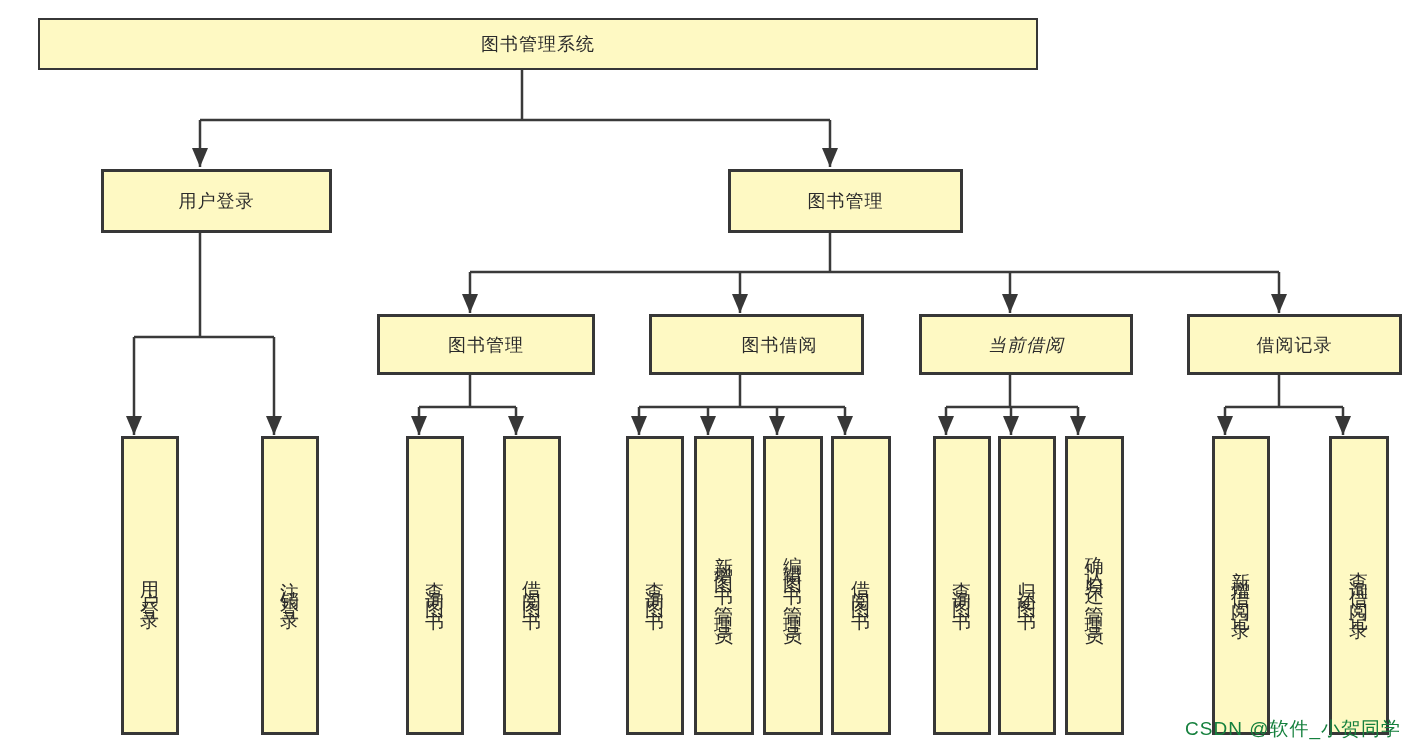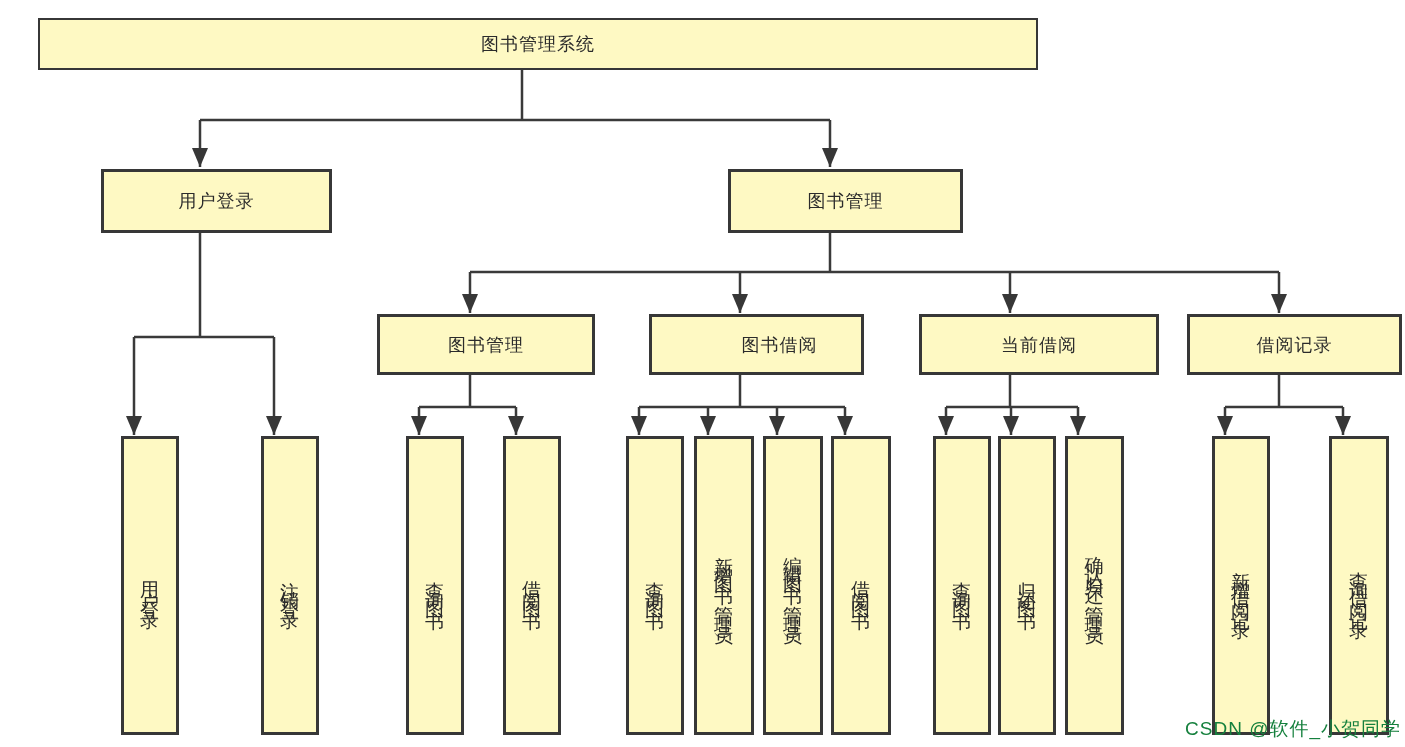--- a/index.html
+++ b/index.html
@@ -103,21 +103,21 @@
     </g>
   </svg>
 
   <div class="node root">图书管理系统</div>
 
   <div class="node l2" style="left:85px; width:231px;">用户登录</div>
   <div class="node l2" style="left:712px; width:235px;">图书管理</div>
 
   <div class="node l3" style="left:361px; width:218px;">图书管理</div>
   <div class="node l3" style="left:633px; width:215px;padding-left:46px;">图书借阅</div>
-  <div class="node l3" style="left:903px; width:240px;">当前借阅</div>
+  <div class="node l3" style="left:903px; width:214px;font-style:italic;">当前借阅</div>
   <div class="node l3" style="left:1171px; width:215px;font-family:Liberation Serif, serif;">借阅记录</div>
 
   <div class="node leaf" style="left:105px; width:58px;">
     <span>用户登录</span>
   </div>
   <div class="node leaf" style="left:245px; width:58px;">
     <span>注销登录</span>
   </div>
 
   <div class="node leaf" style="left:390px; width:58px;">

